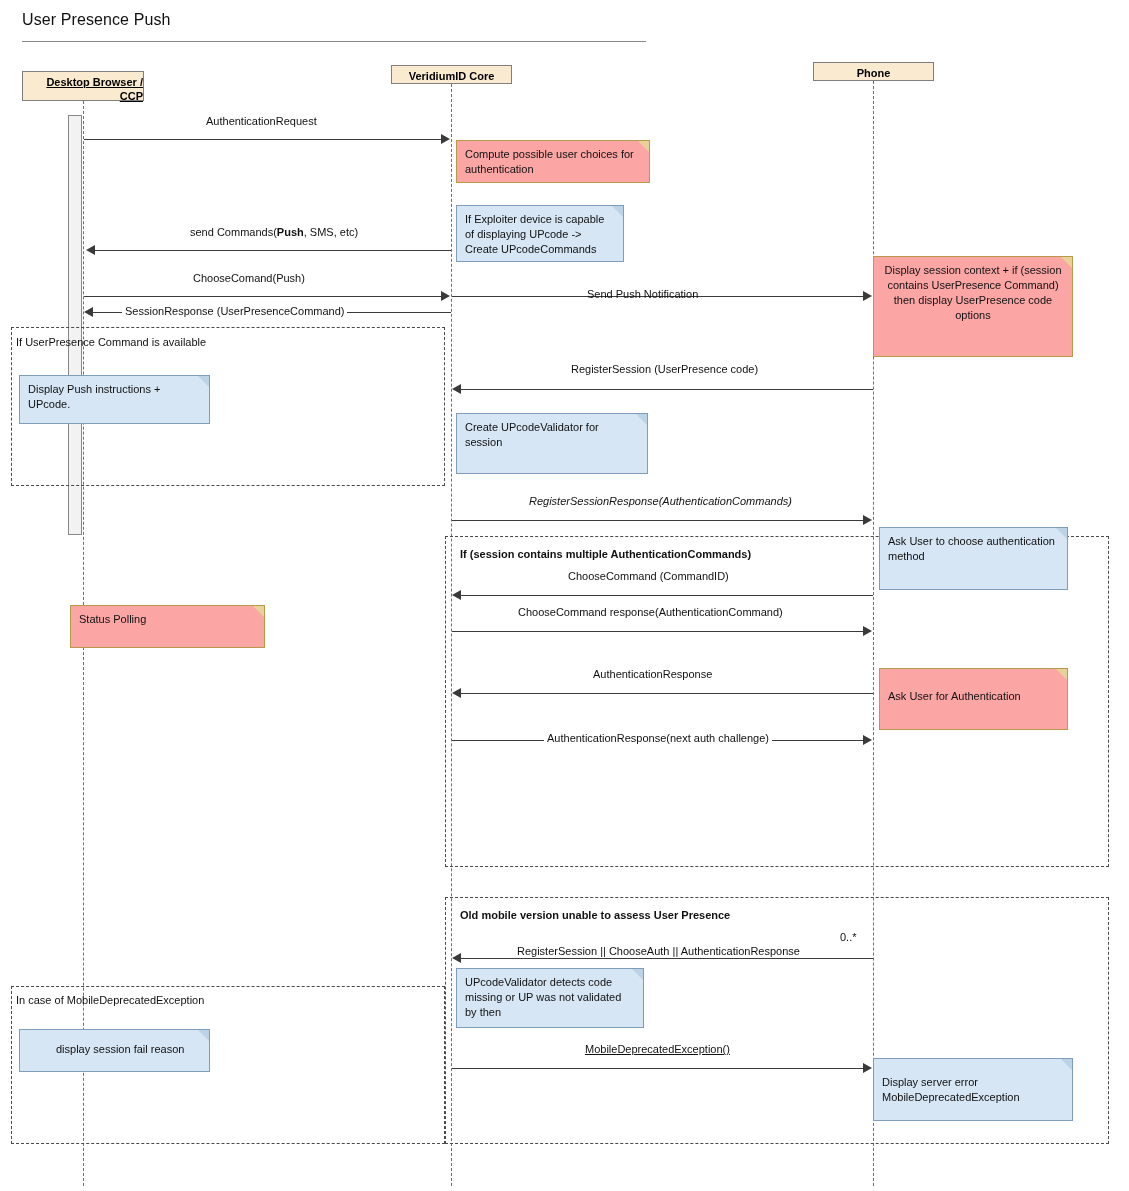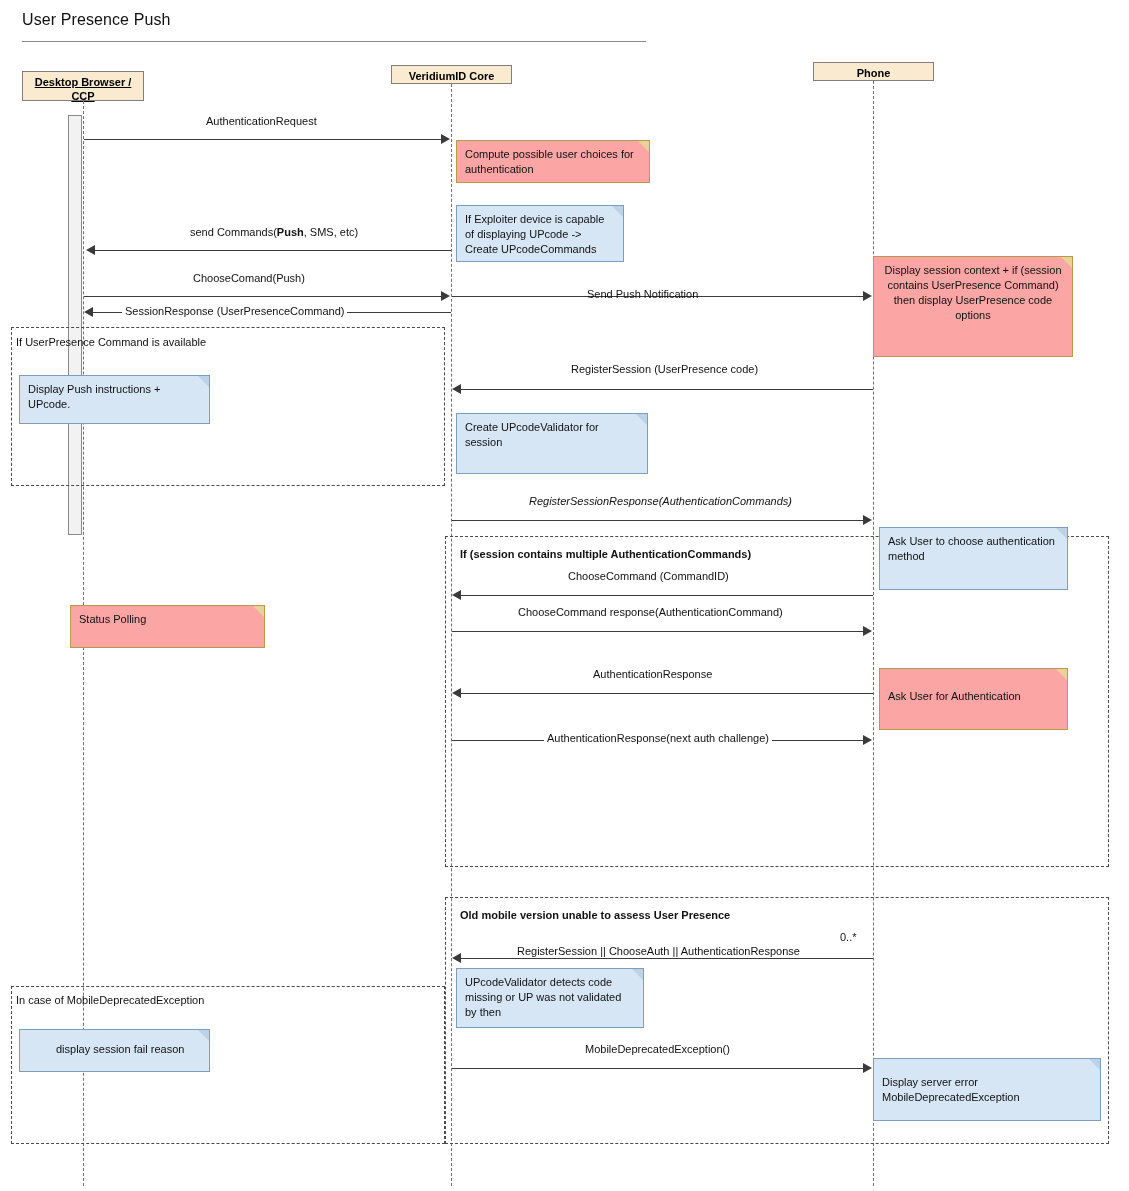--- a/index.html
+++ b/index.html
@@ -123,21 +123,21 @@
   .fragment-label.normal { font-weight: normal; }
 </style>
 </head>
 <body>
 
 <div id="canvas">
 
   <div class="abs" id="title">User Presence Push</div>
   <div class="abs" id="title-rule"></div>
 
-  <div class="abs lifeline-head" style="left:22px; top:71px; width:122px; height:30px;">
+  <div class="abs lifeline-head" style="left:22px; top:71px; width:122px; height:30px;text-align:right;">
     <u>Desktop Browser /</u><br>
     <u>CCP</u>
   </div>
   <div class="abs lifeline" style="left:83px; top:101px; height:1085px;"></div>
   <div class="abs activation" style="left:68px; top:115px; width:14px; height:420px;"></div>
 
   <div class="abs lifeline-head" style="left:391px; top:65px; width:121px; height:19px;">
     <span>VeridiumID Core</span>
   </div>
   <div class="abs lifeline" style="left:451px; top:84px; height:1102px;"></div>
@@ -191,21 +191,21 @@
   <div class="abs arrow-right" style="left:863px; top:735px;"></div>
   <div class="abs msg-label" style="left:544px; top:732px; background:#fff; padding:0 3px;">AuthenticationResponse(next auth challenge)</div>
 
   <div class="abs msg-line" style="left:459px; top:958px; width:414px;"></div>
   <div class="abs arrow-left" style="left:452px; top:953px;"></div>
   <div class="abs msg-label" style="left:517px; top:929px;margin-top:16px;">RegisterSession || ChooseAuth || AuthenticationResponse</div>
   <div class="abs msg-label" style="left:840px; top:931px;">0..*</div>
 
   <div class="abs msg-line" style="left:452px; top:1068px; width:412px;"></div>
   <div class="abs arrow-right" style="left:863px; top:1063px;"></div>
-  <div class="abs msg-label" style="left:585px; top:1043px;" style2="">MobileDeprecatedException()</div>
+  <div class="abs msg-label" style="left:585px; top:1043px;text-decoration:underline;" style2="">MobileDeprecatedException()</div>
 
   <div class="abs fragment" style="left:11px; top:327px; width:434px; height:159px;"></div>
   <div class="abs fragment-label normal" style="left:16px; top:336px;">If UserPresence Command is available</div>
 
   <div class="abs fragment" style="left:445px; top:536px; width:664px; height:331px;"></div>
   <div class="abs fragment-label" style="left:460px; top:548px;">If (session contains multiple AuthenticationCommands)</div>
 
   <div class="abs fragment" style="left:445px; top:897px; width:664px; height:247px;"></div>
   <div class="abs fragment-label" style="left:460px; top:909px;">Old mobile version unable to assess User Presence</div>
 
@@ -255,18 +255,18 @@
   <div class="note blue" style="left:456px; top:968px; width:188px; height:60px;">
     <span class="fold"></span>
     <span>UPcodeValidator detects code missing or UP was not validated by then</span>
   </div>
 
   <div class="note blue" style="left:19px; top:1029px; width:191px; height:43px;padding-left:36px;">
     <span class="fold"></span>
     <span style="display:block; padding-top:6px;">display session fail reason</span>
   </div>
 
-  <div class="note blue" style="left:873px; top:1058px; width:228px; height:63px;">
+  <div class="note blue" style="left:873px; top:1058px; width:200px; height:63px;">
     <span class="fold"></span>
     <span style="display:block; padding-top:10px;">Display server error MobileDeprecatedException</span>
   </div>
 
 </div>
 
 </body></html>

